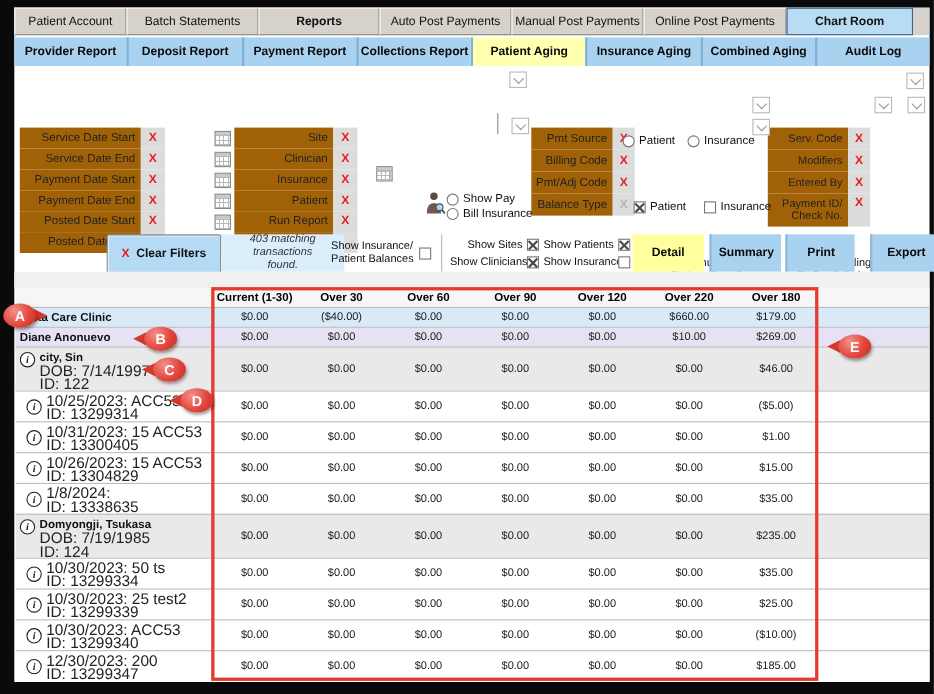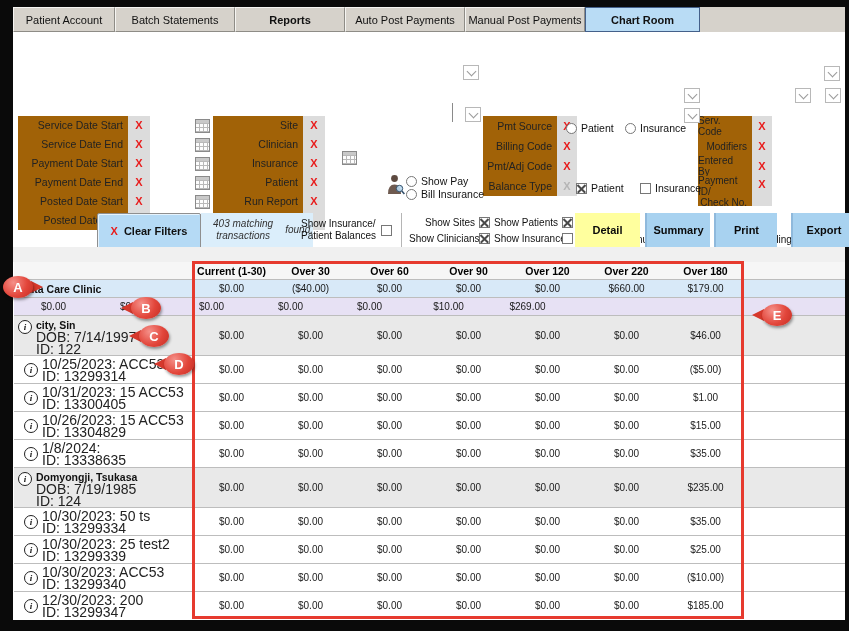--- a/index.html
+++ b/index.html
@@ -23,42 +23,42 @@
   .filters{position:absolute;left:0;top:53px;width:832px;height:150px;}
   .fblock{position:absolute;}
   .frow{display:flex;align-items:center;}
   .h19{height:19px;} .h20{height:20px;} .h30{height:30px;}
   .flabel{background:#a16207;height:100%;display:flex;flex-direction:column;align-items:flex-end;justify-content:center;
           padding-right:5px;font-size:10.5px;color:#222;box-sizing:border-box;line-height:11px;}
   .fx{background:#dcdcdc;height:100%;display:flex;align-items:center;justify-content:center;box-sizing:border-box;}
   .fx.top{align-items:flex-start;padding-top:3px;}
   .redx{color:#e81c1c;font-weight:bold;font-size:11px;line-height:11px;}
   .grayx{color:#b5b5b5;font-weight:bold;font-size:11px;line-height:11px;}
-  .w110{width:110px;} .w92{width:90px;} .w74{width:74px;} .w59{width:54px;} .w22{width:22px;} .w20{width:20px;}
+  .w110{width:110px;} .w92{width:90px;} .w74{width:74px;} .w59{width:73px;} .w22{width:22px;} .w20{width:20px;}
   .cal{width:13px;height:12px;flex:none;border:1px solid #8a8a8a;background:#fdfdfd;margin-right:3px;
        background-image:linear-gradient(#c9c9c9 0 3px,transparent 3px),
        repeating-linear-gradient(to right,transparent 0 3px,#b9b9b9 3px 4px),
        repeating-linear-gradient(to bottom,transparent 0 3px,#b9b9b9 3px 4px);}
   .cal.abs{position:absolute;}
   .dd{position:absolute;width:16px;height:15px;border:1px solid #b8b8b8;background:#fff;display:flex;align-items:center;justify-content:center;box-sizing:border-box;}
   .dd i{display:block;width:6px;height:6px;border-right:1.6px solid #9a9a9a;border-bottom:1.6px solid #9a9a9a;transform:rotate(45deg);margin-top:-3px;}
   .vline{position:absolute;width:1px;background:#8a8a8a;}
   .radio{width:11px;height:11px;border:1px solid #777;border-radius:50%;background:#fff;flex:none;box-sizing:border-box;}
   .cb{width:11px;height:11px;border:1px solid #777;background:#fff;position:relative;flex:none;box-sizing:border-box;}
   .cb.checked::before,.cb.checked::after{content:"";position:absolute;left:-1px;top:4px;width:11px;height:1.6px;background:#4a4a4a;}
   .cb.checked::before{transform:rotate(45deg);} .cb.checked::after{transform:rotate(-45deg);}
   .optrow{position:absolute;display:flex;align-items:center;gap:4px;font-size:10.5px;color:#111;white-space:nowrap;}
   .optrow.small{font-size:10px;}
   .person{position:absolute;}
 
   
   .btn-clear{position:absolute;left:84px;top:206px;width:102px;height:34px;background:#b5daf5;border:1px solid #8f8f8f;border-radius:2px;
              display:flex;align-items:center;justify-content:center;gap:6px;font-size:11px;font-weight:bold;color:#111;
              box-shadow:inset 1px 1px 0 #e6f3fd;cursor:pointer;}
-  .matchbox{position:absolute;left:188px;top:206px;width:112px;height:34px;background:#dbeefb;display:flex;flex-direction:row;
+  .matchbox{position:absolute;left:188px;top:206px;width:112px;height:34px;background:#dbeefb;display:flex;flex-direction:column;
             align-items:center;justify-content:center;font-size:10px;font-style:italic;color:#333;text-align:center;line-height:12px;}
   .showins{position:absolute;left:288px;top:206px;width:76px;height:34px;display:flex;flex-direction:column;align-items:flex-start;
            justify-content:center;font-size:10px;color:#111;line-height:12px;text-align:right;}
   .showins-cb{position:absolute;left:368px;top:218px;}
   .tdivider{position:absolute;left:388px;top:206px;width:1px;height:34px;background:#b5b5b5;}
   .checksgrid{position:absolute;left:396px;top:207px;width:164px;height:32px;display:grid;
               grid-template-columns:66px 11px 64px 11px;grid-auto-rows:16px;column-gap:4px;align-items:center;font-size:10px;color:#111;}
   .checksgrid .clabel{text-align:right;white-space:nowrap;}
   .tbtn{position:absolute;top:206px;height:34px;display:flex;align-items:center;justify-content:center;font-size:11px;font-weight:bold;
         color:#0a0a0a;background:#a8d2f0;border-left:2px solid #8fb9dc;cursor:pointer;box-sizing:border-box;}
@@ -98,21 +98,32 @@
 
 <div class="screen">
   <div class="content">
 
     <div class="tabs1" id="tabs1">
         <div class="tab1" style="width: 102px;">Patient Account</div>
         <div class="tab1" style="width: 120px;">Batch Statements</div>
         <div class="tab1 bold" style="width: 110px;">Reports</div>
         <div class="tab1" style="width: 120px;">Auto Post Payments</div>
         <div class="tab1" style="width: 120px;">Manual Post Payments</div>
+        <div class="tab1" style="width: 130px;">Online Post Payments</div>
         <div class="tab1 bold active" style="width: 115px;">Chart Room</div>
+      </div>
+    <div class="tabs2" id="tabs2">
+        <div class="tab2">Provider Report</div>
+        <div class="tab2">Deposit Report</div>
+        <div class="tab2">Payment Report</div>
+        <div class="tab2">Collections Report</div>
+        <div class="tab2 active">Patient Aging</div>
+        <div class="tab2">Insurance Aging</div>
+        <div class="tab2">Combined Aging</div>
+        <div class="tab2">Audit Log</div>
       </div>
 
     <div class="filters" id="filters">
         <div class="fblock" style="left: 5px; top: 56px;">
           <div class="frow h19">
             <div class="flabel w110">Service Date Start</div>
             <div class="fx w22">
               <span class="redx">X</span>
             </div>
           </div>
@@ -374,20 +385,25 @@
           <div class="gcell">$0.00</div>
           <div class="gcell">($40.00)</div>
           <div class="gcell">$0.00</div>
           <div class="gcell">$0.00</div>
           <div class="gcell">$0.00</div>
           <div class="gcell">$660.00</div>
           <div class="gcell">$179.00</div>
           <div class="gspacer"></div>
         </div>
         <div class="grow bg-alt h18">
+          <div class="glabel">
+            <div class="lines">
+              <div class="l1">Diane Anonuevo</div>
+            </div>
+          </div>
           <div class="gcell">$0.00</div>
           <div class="gcell">$0.00</div>
           <div class="gcell">$0.00</div>
           <div class="gcell">$0.00</div>
           <div class="gcell">$0.00</div>
           <div class="gcell">$10.00</div>
           <div class="gcell">$269.00</div>
           <div class="gspacer"></div>
         </div>
         <div class="grow bg-pat h40">

